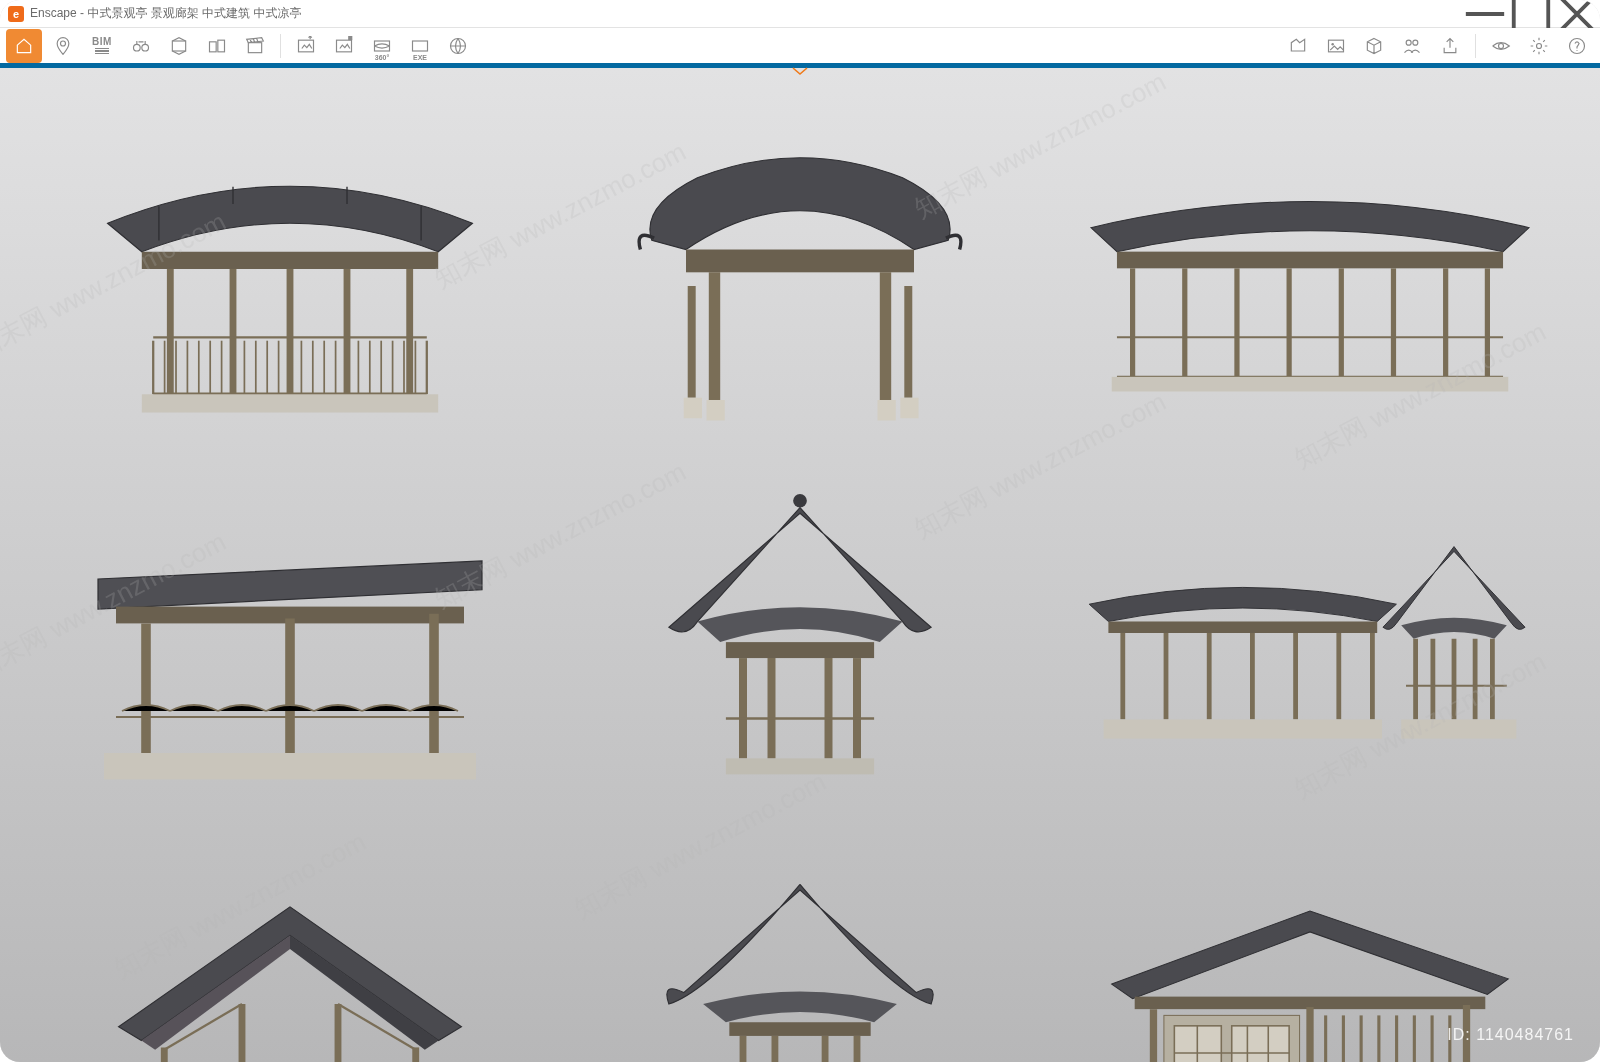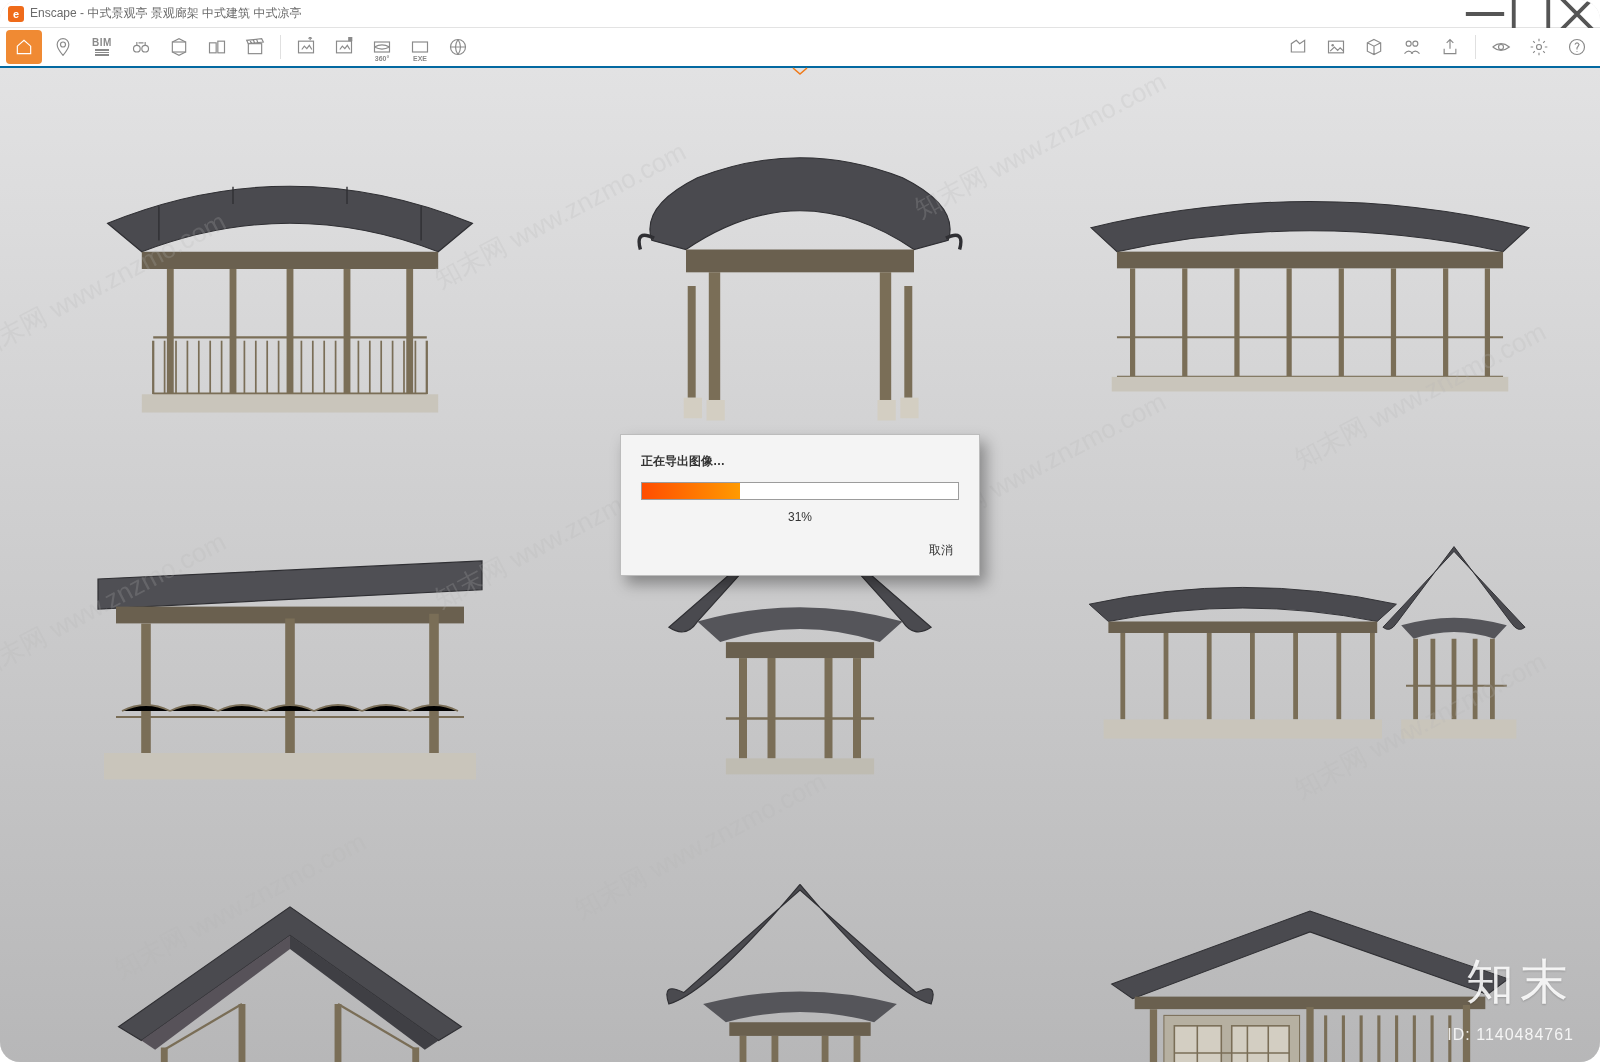--- a/index.html
+++ b/index.html
@@ -47,21 +47,21 @@
   .win-btn {
     width: 46px; height: 100%;
     display: flex; align-items: center; justify-content: center;
     color: #555; font-size: 11px;
   }
 
   
   .toolbar {
     height: 40px;
     background: #ffffff;
-    border-bottom: 2px solid #0369a1;
+    border-bottom: 5px solid #0369a1;
     display: flex; align-items: center;
     padding: 0 6px;
     user-select: none;
   }
   .tool-group-left { display: flex; align-items: center; gap: 4px; }
   .tool-group-right { display: flex; align-items: center; gap: 4px; margin-left: auto; }
   .tool-btn {
     width: 34px; height: 32px;
     display: flex; align-items: center; justify-content: center;
     color: #8a8a8a;
@@ -589,31 +589,20 @@
               <line x1="347" y1="150" x2="347" y2="248"></line>
                 <line x1="364" y1="150" x2="364" y2="248"></line>
             </g>
             <polygon points="62,250 398,246 418,276 42,280" fill="#a08457"></polygon>
             <polygon points="42,280 418,276 418,288 42,292" fill="#bfb9ab"></polygon>
           </svg>
         </div>
 
       </div>
 
-      <div class="dialog">
-        <div class="dlg-title">正在导出图像…</div>
-        <div class="progress-outer">
-          <div class="progress-fill" style="position:absolute;left:0;top:0;bottom:0;background:linear-gradient(90deg,#ff4d00 0%,#ff9a00 100%);width:31%;"></div>
-        </div>
-        <div class="dlg-pct">31%</div>
-        <div class="dlg-actions">
-          <span class="dlg-cancel">取消</span>
-        </div>
-      </div>
-
-      <div class="wm-logo">知末</div>
+
       <div class="wm-id">
         <span>ID: </span><span>1140484761</span>
       </div>
 
     </div>
   </div>
 </div>
 
 </body></html>

